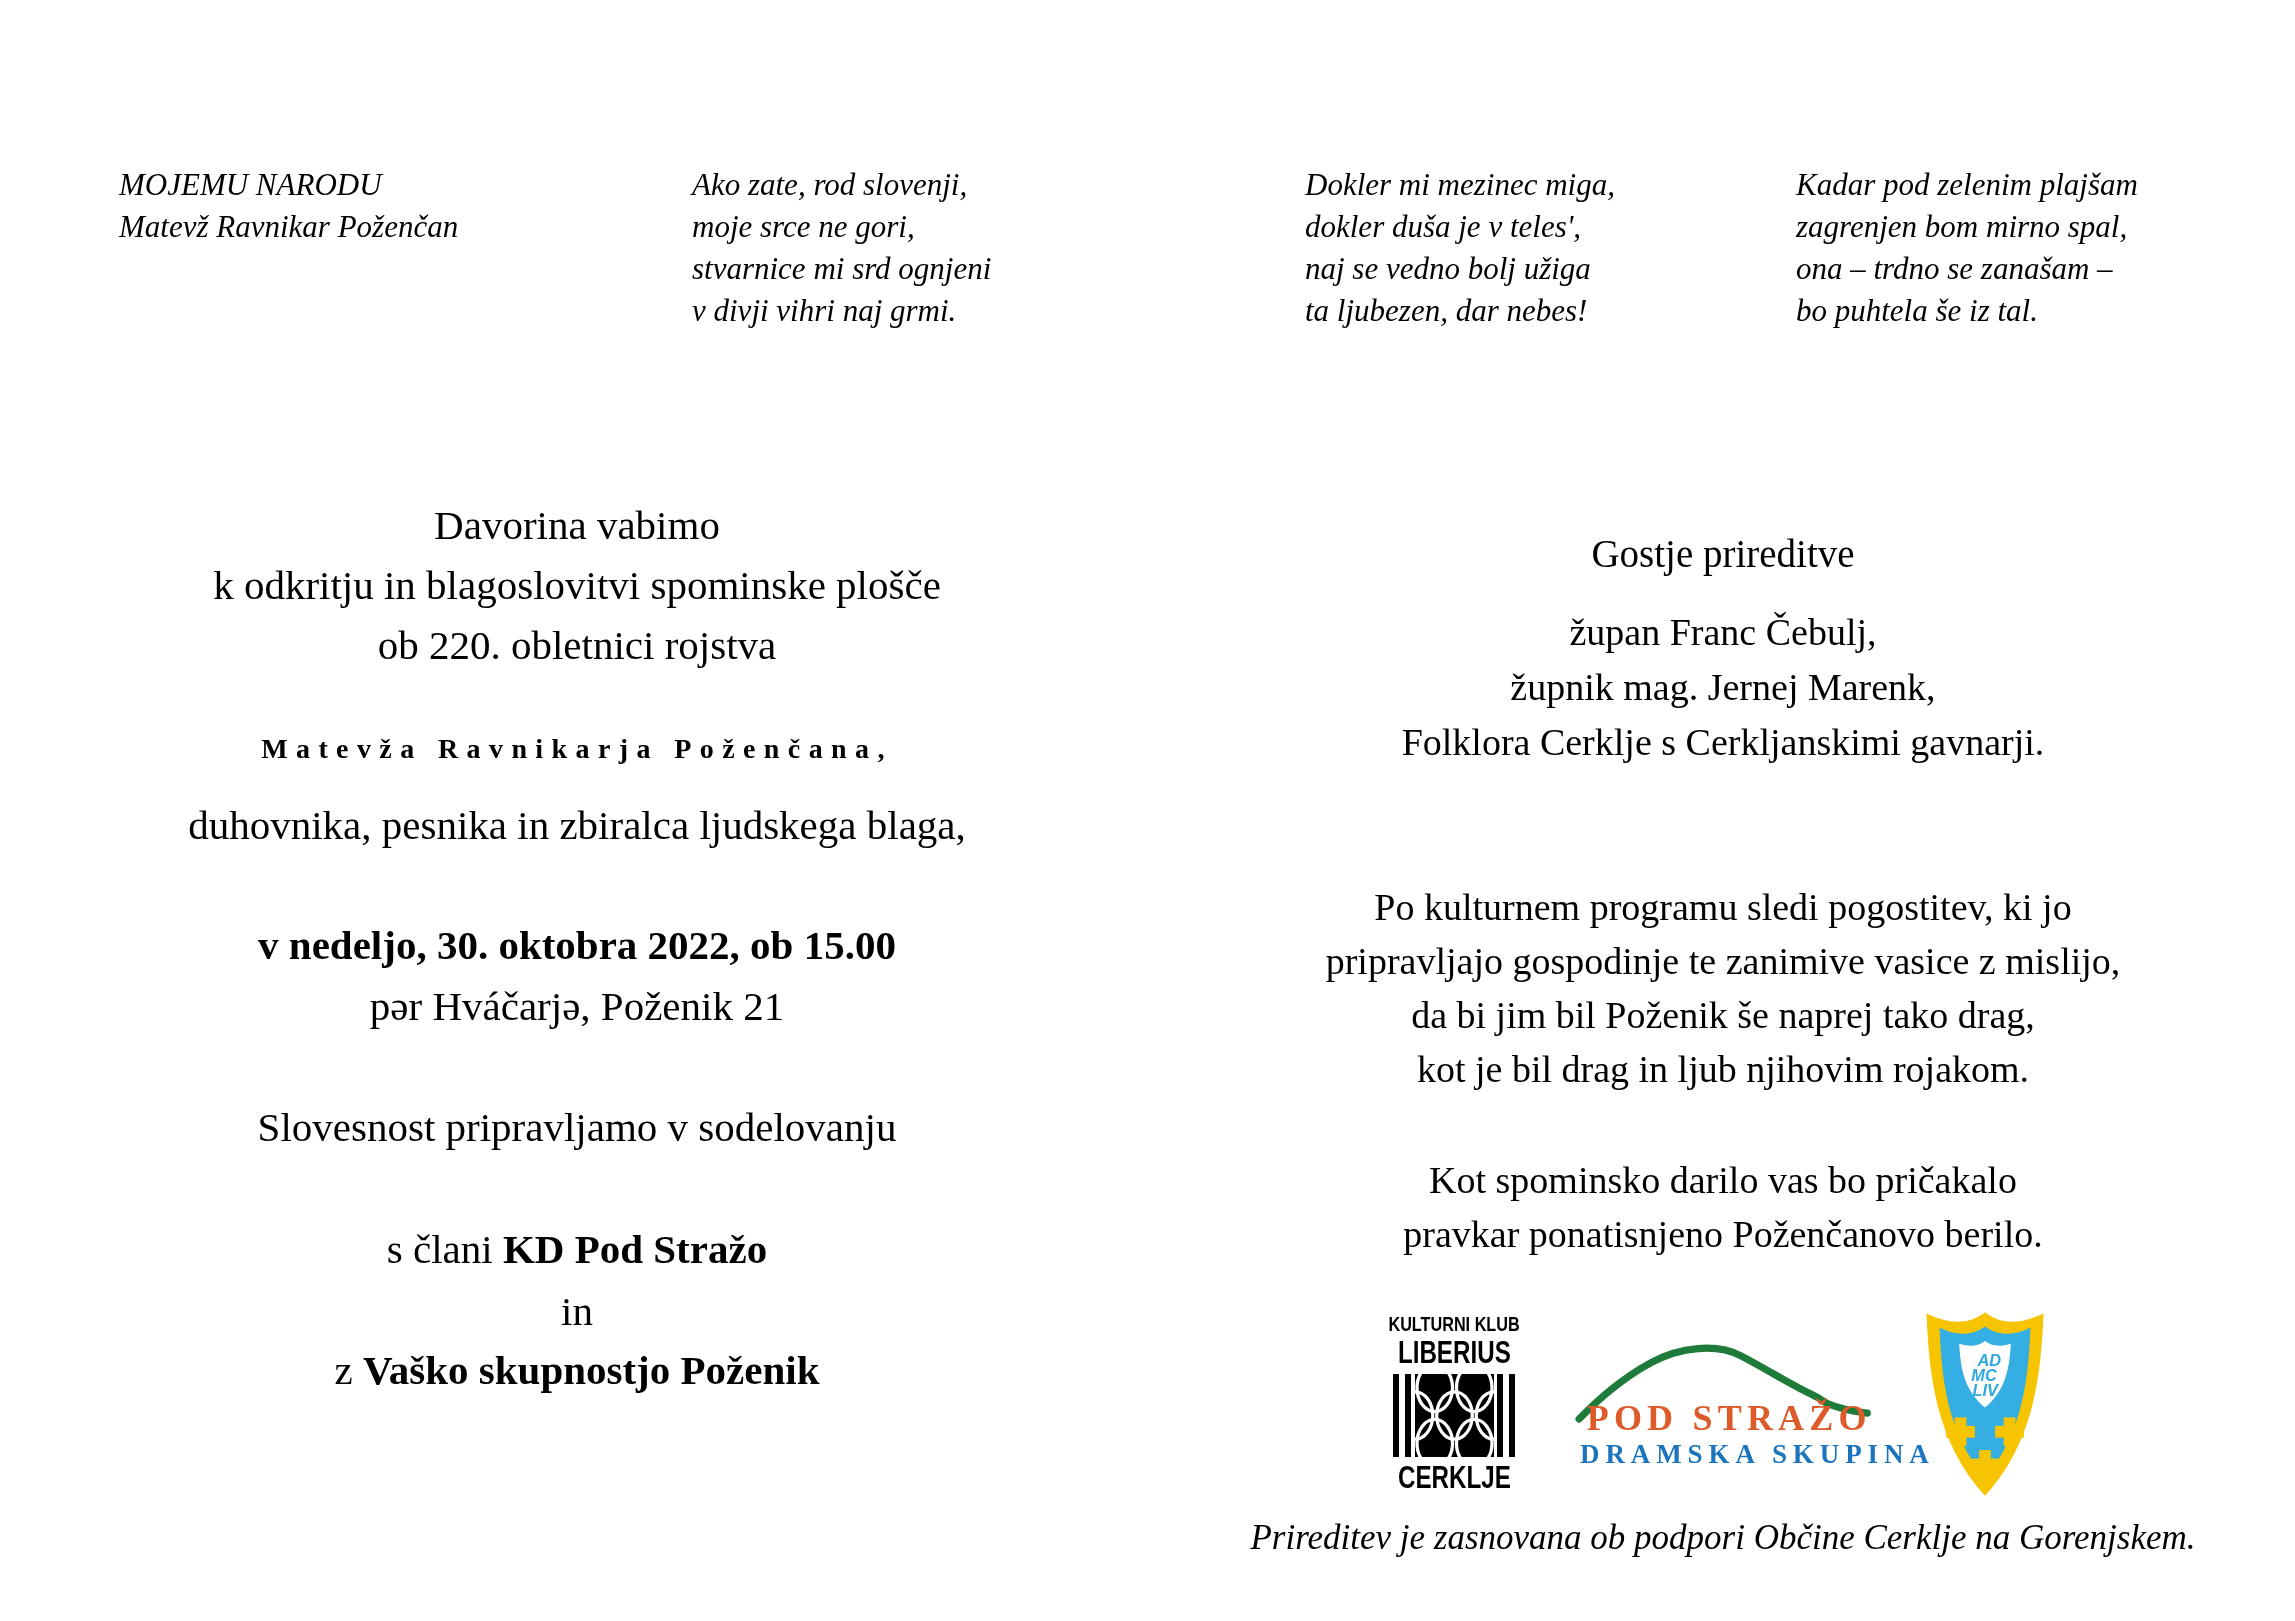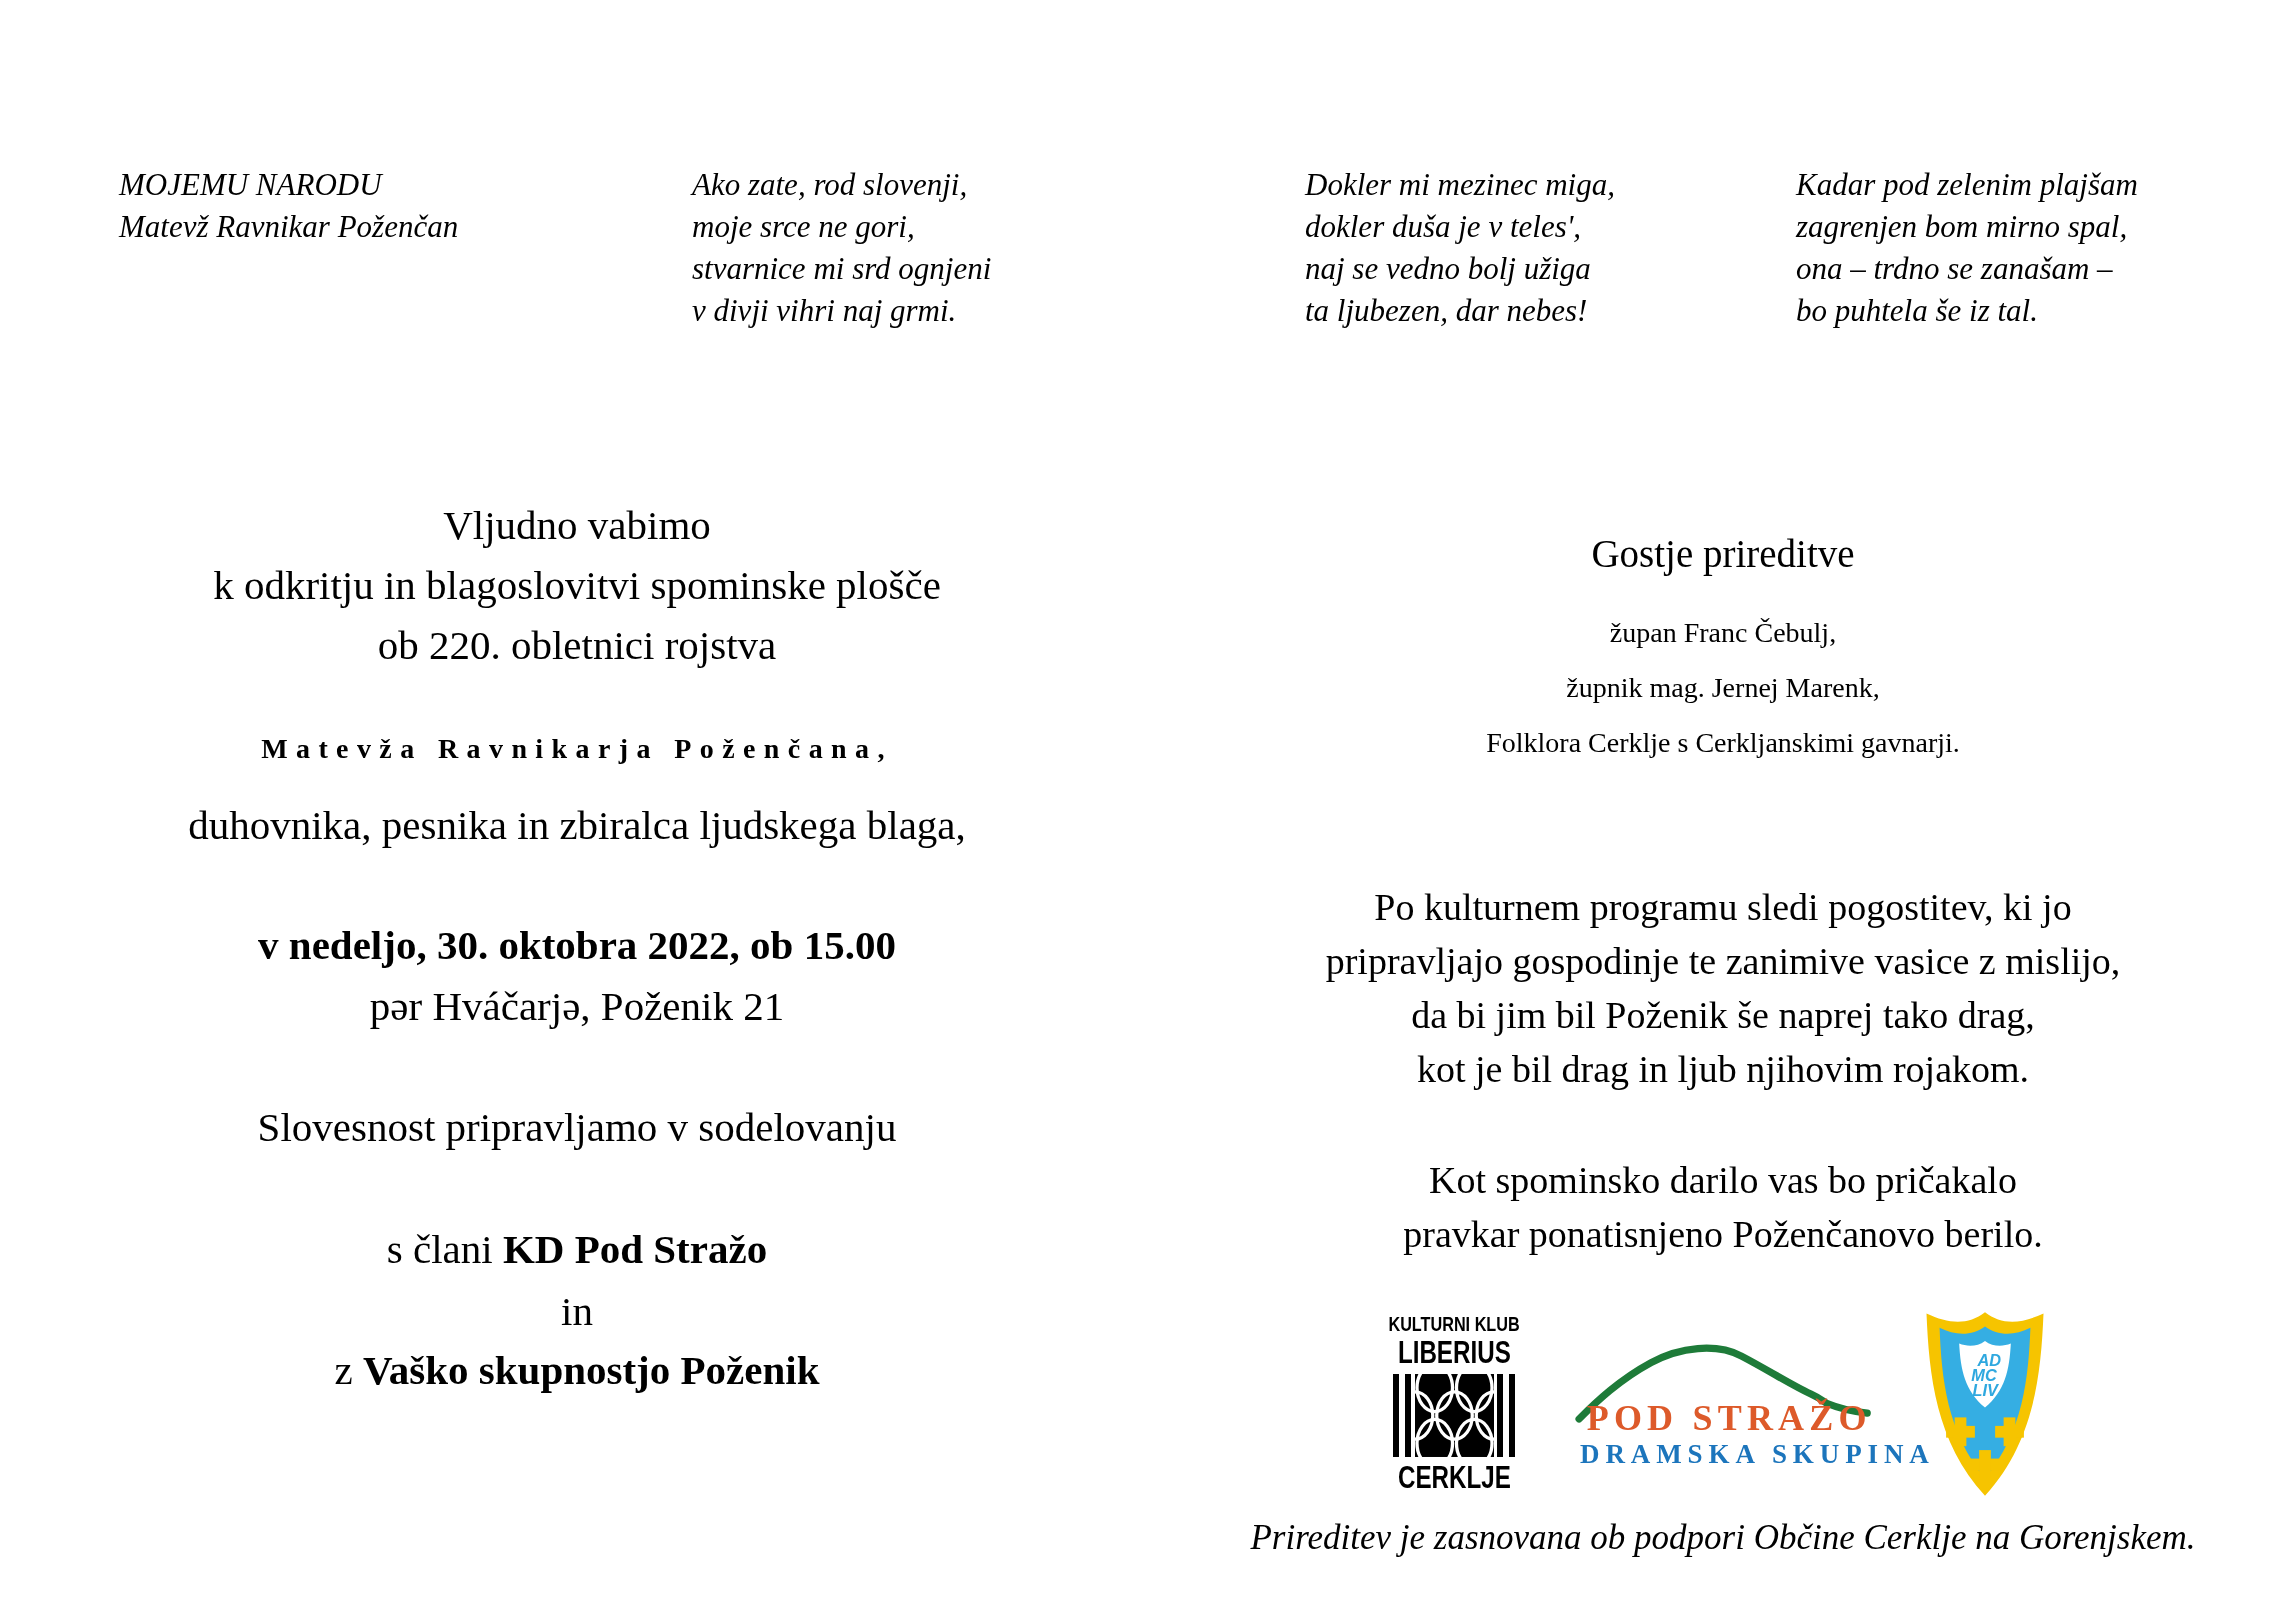--- a/index.html
+++ b/index.html
@@ -28,21 +28,21 @@
   .intro   { font-size: 41px; line-height: 60px; }
   .name-line {
     font-size: 28px;
     font-weight: bold;
     letter-spacing: 0.30em;
     white-space: nowrap;
   }
   .plain62 { font-size: 41px; white-space: nowrap; }
   .bold62  { font-size: 41px; font-weight: bold; white-space: nowrap; }
   .r-head  { font-size: 39px; white-space: nowrap; }
-  .r-lines { font-size: 28px; line-height: 55px; }
+  .r-lines { font-size: 38px; line-height: 55px; }
   .r-par   { font-size: 38px; line-height: 54px; }
   .footer-line {
     font-style: italic;
     font-size: 35px;
     white-space: nowrap;
   }
   
   .liberius {
     display: flex;
     flex-direction: column;
@@ -108,21 +108,21 @@
   </div>
 
   <div class="abs epigraph" style="left:1796px; top:164px;">
     <div class="line">Kadar pod zelenim plajšam</div>
     <div class="line">zagrenjen bom mirno spal,</div>
     <div class="line">ona – trdno se zanašam –</div>
     <div class="line">bo puhtela še iz tal.</div>
   </div>
 
   <div class="abs col-left intro" style="top:495px;">
-    <div class="line">Vljudno vabimo</div>
+    <div class="line">Davorina vabimo</div>
     <div class="line">k odkritju in blagoslovitvi spominske plošče</div>
     <div class="line">ob 220. obletnici rojstva</div>
   </div>
 
   <div class="abs col-left name-line" style="top:733px;">Matevža Ravnikarja Poženčana,</div>
   <div class="abs col-left plain62" style="top:801px;">duhovnika, pesnika in zbiralca ljudskega blaga,</div>
 
   <div class="abs col-left bold62" style="top:921px;">v nedeljo, 30. oktobra 2022, ob 15.00</div>
   <div class="abs col-left plain62" style="top:982px;">pər Hváčarjə, Poženik 21</div>
 

